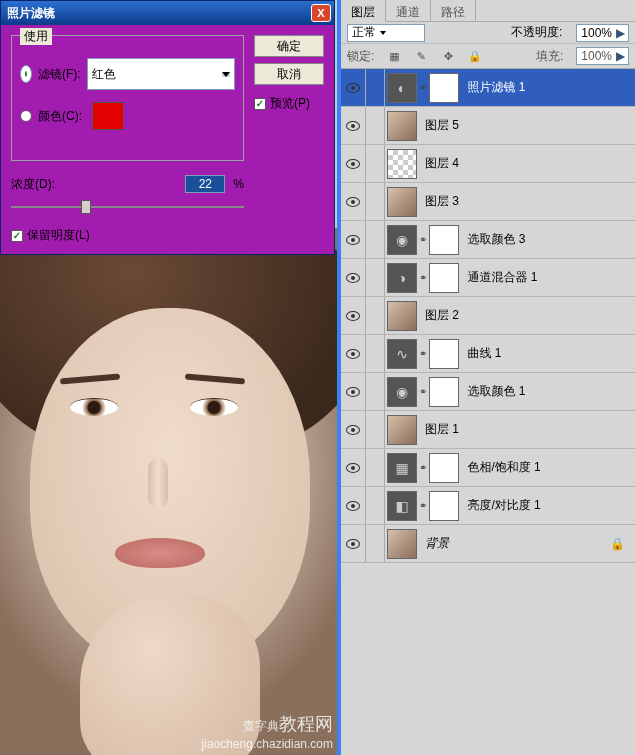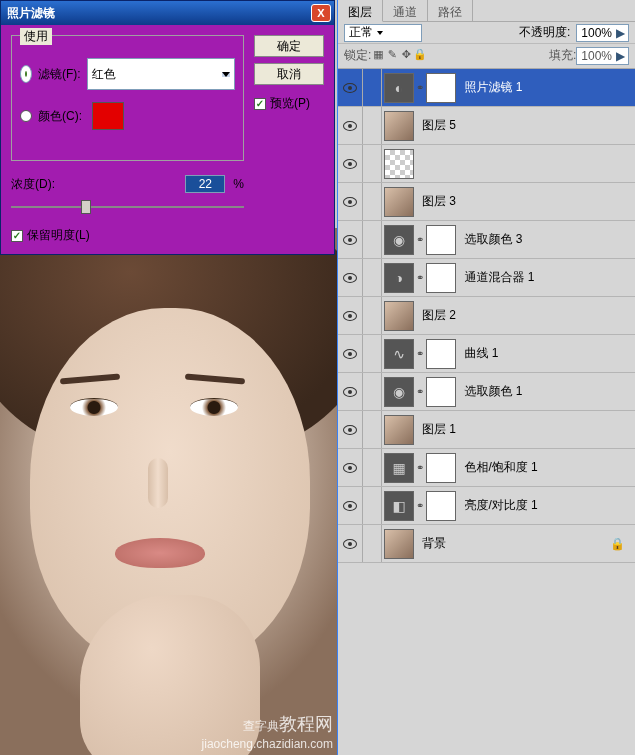--- a/index.html
+++ b/index.html
@@ -33,30 +33,30 @@
 .skin{position:absolute;top:80px;left:30px;width:280px;height:360px;background:radial-gradient(ellipse at 50% 40%,#f0dccb,#d8bfa9);border-radius:48% 48% 45% 45%}
 .eye{position:absolute;width:48px;height:18px;background:radial-gradient(circle at 50% 50%,#2a1a0f 6px,#8a6548 7px,#fff 12px);border-radius:50%;top:170px;border-top:1px solid #3a2818}
 .eye.l{left:70px}.eye.r{left:190px}
 .brow{position:absolute;width:60px;height:6px;background:#4a3427;border-radius:3px;top:148px}
 .brow.l{left:60px;transform:rotate(-5deg)}.brow.r{left:185px;transform:rotate(5deg)}
 .nose{position:absolute;top:230px;left:148px;width:20px;height:50px;background:linear-gradient(90deg,#d8bfa9,#f0dccb,#d8bfa9);border-radius:10px}
 .lips{position:absolute;top:310px;left:115px;width:90px;height:30px;background:radial-gradient(ellipse,#d98a85,#b86a62);border-radius:50% 50% 45% 45%}
 .hand{position:absolute;bottom:-20px;left:80px;width:180px;height:180px;background:radial-gradient(ellipse at 40% 30%,#eed8c6,#d2b8a2);border-radius:50% 40% 30% 30%}
 .water{position:absolute;bottom:4px;right:4px;color:rgba(255,255,255,.8);text-align:right;font-size:14px}
 .water .logo{font-size:26px;font-weight:normal}
-.panels{position:absolute;right:0;top:0;width:298px;height:755px;background:#d6d6d6;border-left:1px solid #3b82f6}
+.panels{position:absolute;right:0;top:0;width:298px;height:755px;background:#d6d6d6;border-left:4px solid #3b82f6}
 .toprow{height:22px;display:flex;align-items:center;padding-right:6px;border-bottom:1px solid #aaa}
 .ptab{display:flex;height:22px}
 .ptab div{padding:4px 10px;border-right:1px solid #aaa;color:#555}
 .ptab .act{background:#d6d6d6;color:#000;border-bottom:1px solid #d6d6d6}
-.row{display:flex;align-items:center;height:22px;padding:0 6px;gap:6px;border-bottom:1px solid #bbb}
+.row{display:flex;align-items:center;height:22px;padding:0 6px;gap:14px;border-bottom:1px solid #bbb}
 .sel{border:1px solid #7f9db9;background:#fff;padding:1px 4px;display:flex;align-items:center;gap:4px;height:18px}
 .sel .dn{border-left:3px solid transparent;border-right:3px solid transparent;border-top:4px solid #000}
 .pct{display:flex;align-items:center}
-.lockrow{display:flex;align-items:flex-start;gap:0;padding:3px 6px;border-bottom:1px solid #aaa;color:#555}
+.lockrow{display:flex;align-items:center;gap:13px;padding:3px 6px;border-bottom:1px solid #aaa;color:#555}
 .ico{width:14px;height:14px;display:inline-flex;align-items:center;justify-content:center;font-size:11px}
 .layers{overflow:auto}
 .layer{display:flex;align-items:center;height:38px;border-bottom:1px solid #b5b5b5;padding-right:4px}
 .layer.sel-layer{background:#2f5ebd;color:#fff}
 .vis{width:24px;display:flex;justify-content:center}
 .eye-ico{width:14px;height:10px;border:1px solid #333;border-radius:60%;position:relative}
 .eye-ico::after{content:"";position:absolute;top:2px;left:4px;width:4px;height:4px;background:#333;border-radius:50%}
 .linkcol{width:20px;border-left:1px solid #aaa;border-right:1px solid #aaa;height:100%}
 .thumbs{display:flex;gap:2px;padding:2px;align-items:center}
 .thumb{width:30px;height:30px;border:1px solid #666;background:#888}
@@ -194,20 +194,21 @@
         <div class="lname" style="">图层 5</div>
       </div>
       <div class="layer">
         <div class="vis">
           <span class="eye-ico"></span>
         </div>
         <div class="linkcol"></div>
         <div class="thumbs">
           <div class="thumb checker"></div>
         </div>
+        <div class="lname" style="">图层 4</div>
       </div>
       <div class="layer">
         <div class="vis">
           <span class="eye-ico"></span>
         </div>
         <div class="linkcol"></div>
         <div class="thumbs">
           <div class="thumb face-t"></div>
         </div>
         <div class="lname" style="">图层 3</div>
@@ -305,17 +306,17 @@
         <div class="lname" style="">亮度/对比度 1</div>
       </div>
       <div class="layer">
         <div class="vis">
           <span class="eye-ico"></span>
         </div>
         <div class="linkcol"></div>
         <div class="thumbs">
           <div class="thumb face-t"></div>
         </div>
-        <div class="lname" style="">背景</div>
+        <div class="lname" style="font-style:italic">背景</div>
         <span style="margin-right:6px">🔒</span>
       </div>
     </div>
 </div>
 
 </body></html>

